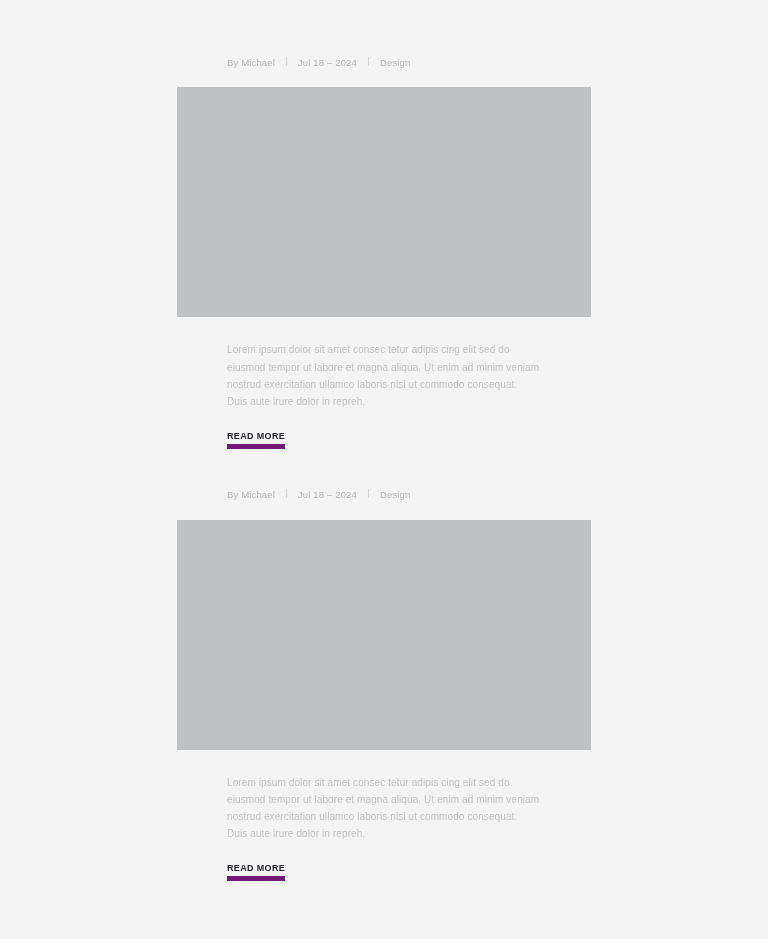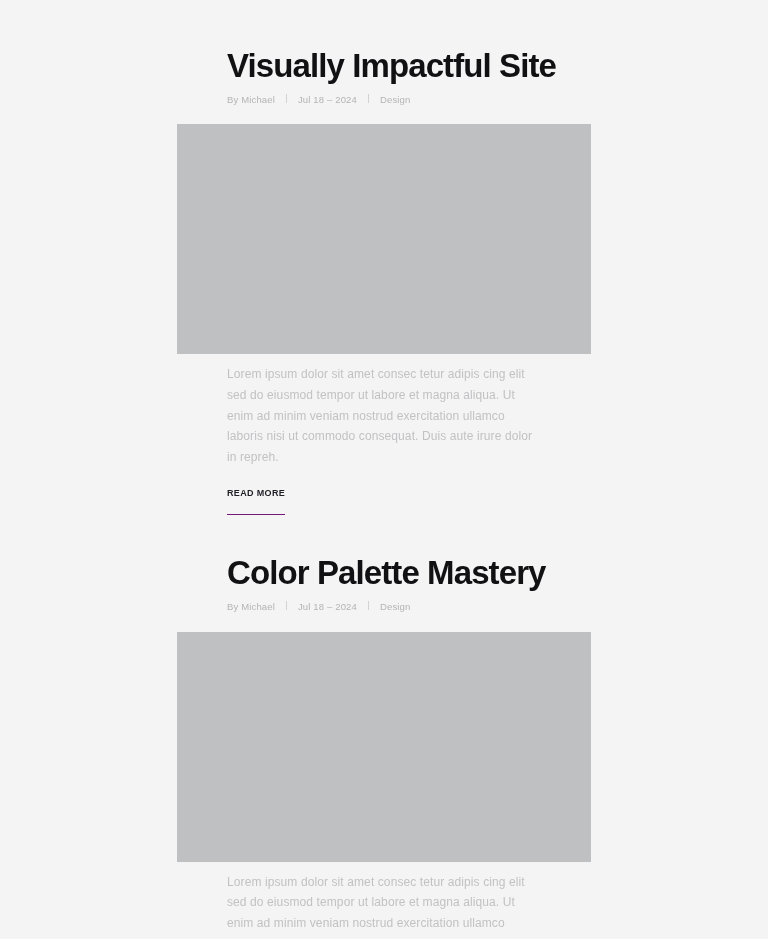--- a/index.html
+++ b/index.html
@@ -75,51 +75,50 @@
     margin-top: 19px;
     margin-left: 177px;
     width: 414px;
     background: #bec0c2;
   }
 
   .post-media.tall { height: 230px; }
   .post-media.short { height: 230px; }
 
   .post-body {
-    margin-top: 10px;
-    font-size: 12px;
+    margin-top: 24px;
+    font-size: 10px;
     line-height: 1.72;
     letter-spacing: 0.1px;
     color: #c2c2c4;
   }
 
   .readmore-wrap {
     margin-top: 15px;
   }
 
   .readmore {
     display: inline-block;
     font-size: 9px;
     font-weight: 700;
     letter-spacing: 0.35px;
     color: #201f26;
     text-decoration: none;
-    padding-bottom: 16px;
-    border-bottom: 1px solid #701a75;
+    padding-bottom: 3px;
+    border-bottom: 5px solid #701a75;
   }
 </style>
 </head>
 <body>
 
 <div class="page">
   <div class="post-list">
 
     <article class="post">
       <div class="text-col">
-        <h1 class="post-title">Visually Impactful Site</h1>
 
         <div class="post-meta">
           <span>By Michael</span>
           <span class="meta-sep"></span>
           <span>Jul 18 – 2024</span>
           <span class="meta-sep"></span>
           <span>Design</span>
         </div>
       </div>
 
@@ -129,21 +128,20 @@
         <p class="post-body">Lorem ipsum dolor sit amet consec tetur adipis cing elit sed do eiusmod tempor ut labore et magna aliqua. Ut enim ad minim veniam nostrud exercitation ullamco laboris nisi ut commodo consequat. Duis aute irure dolor in repreh.</p>
 
         <div class="readmore-wrap">
           <a class="readmore" href="#">READ MORE</a>
         </div>
       </div>
     </article>
 
     <article class="post">
       <div class="text-col">
-        <h1 class="post-title">Color Palette Mastery</h1>
 
         <div class="post-meta">
           <span>By Michael</span>
           <span class="meta-sep"></span>
           <span>Jul 18 – 2024</span>
           <span class="meta-sep"></span>
           <span>Design</span>
         </div>
       </div>
 

